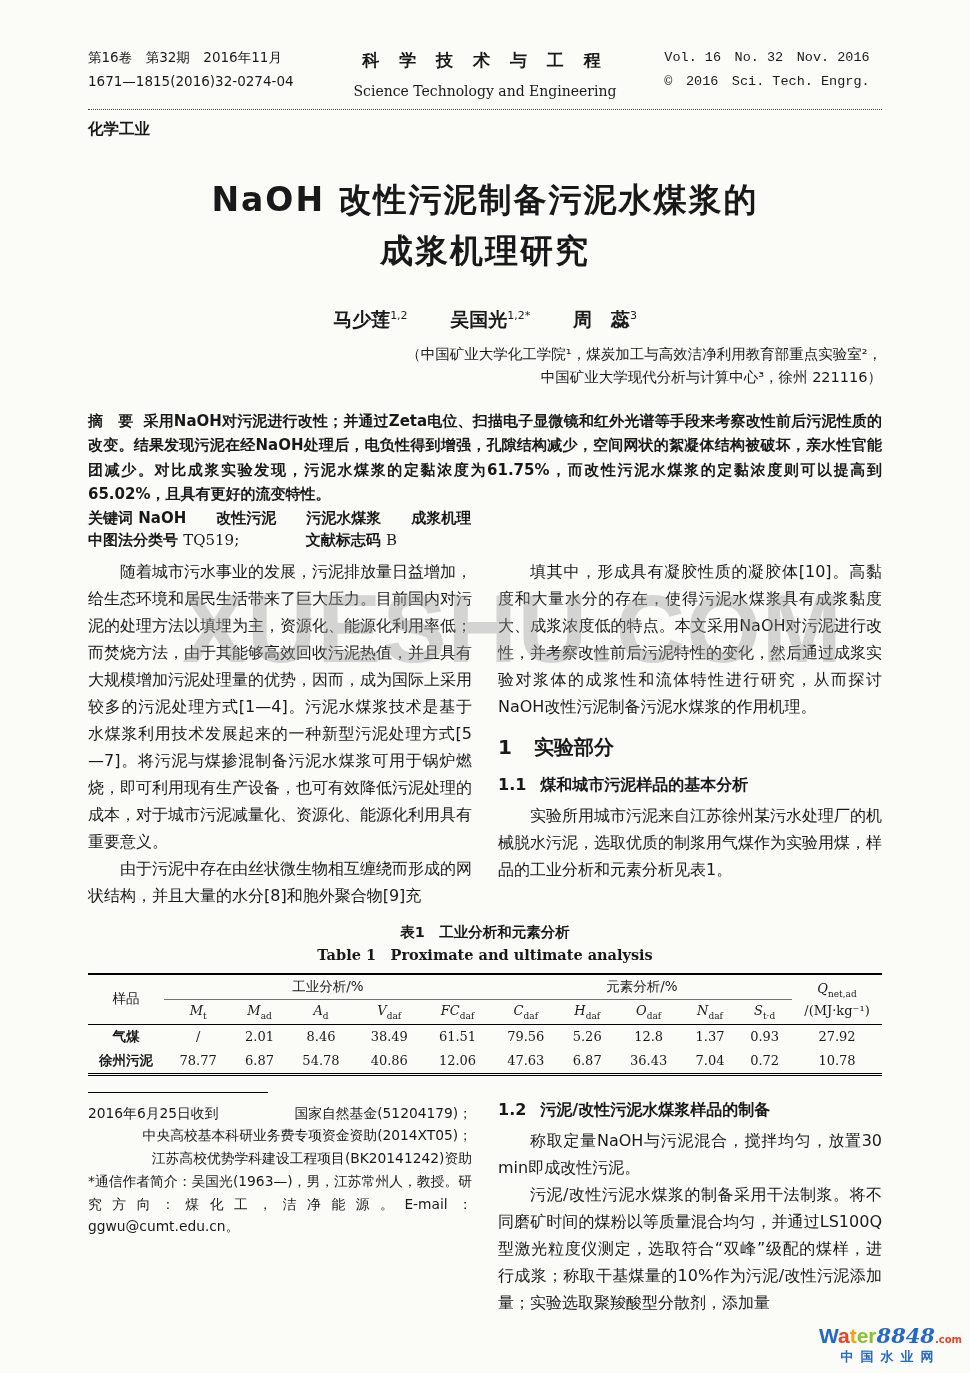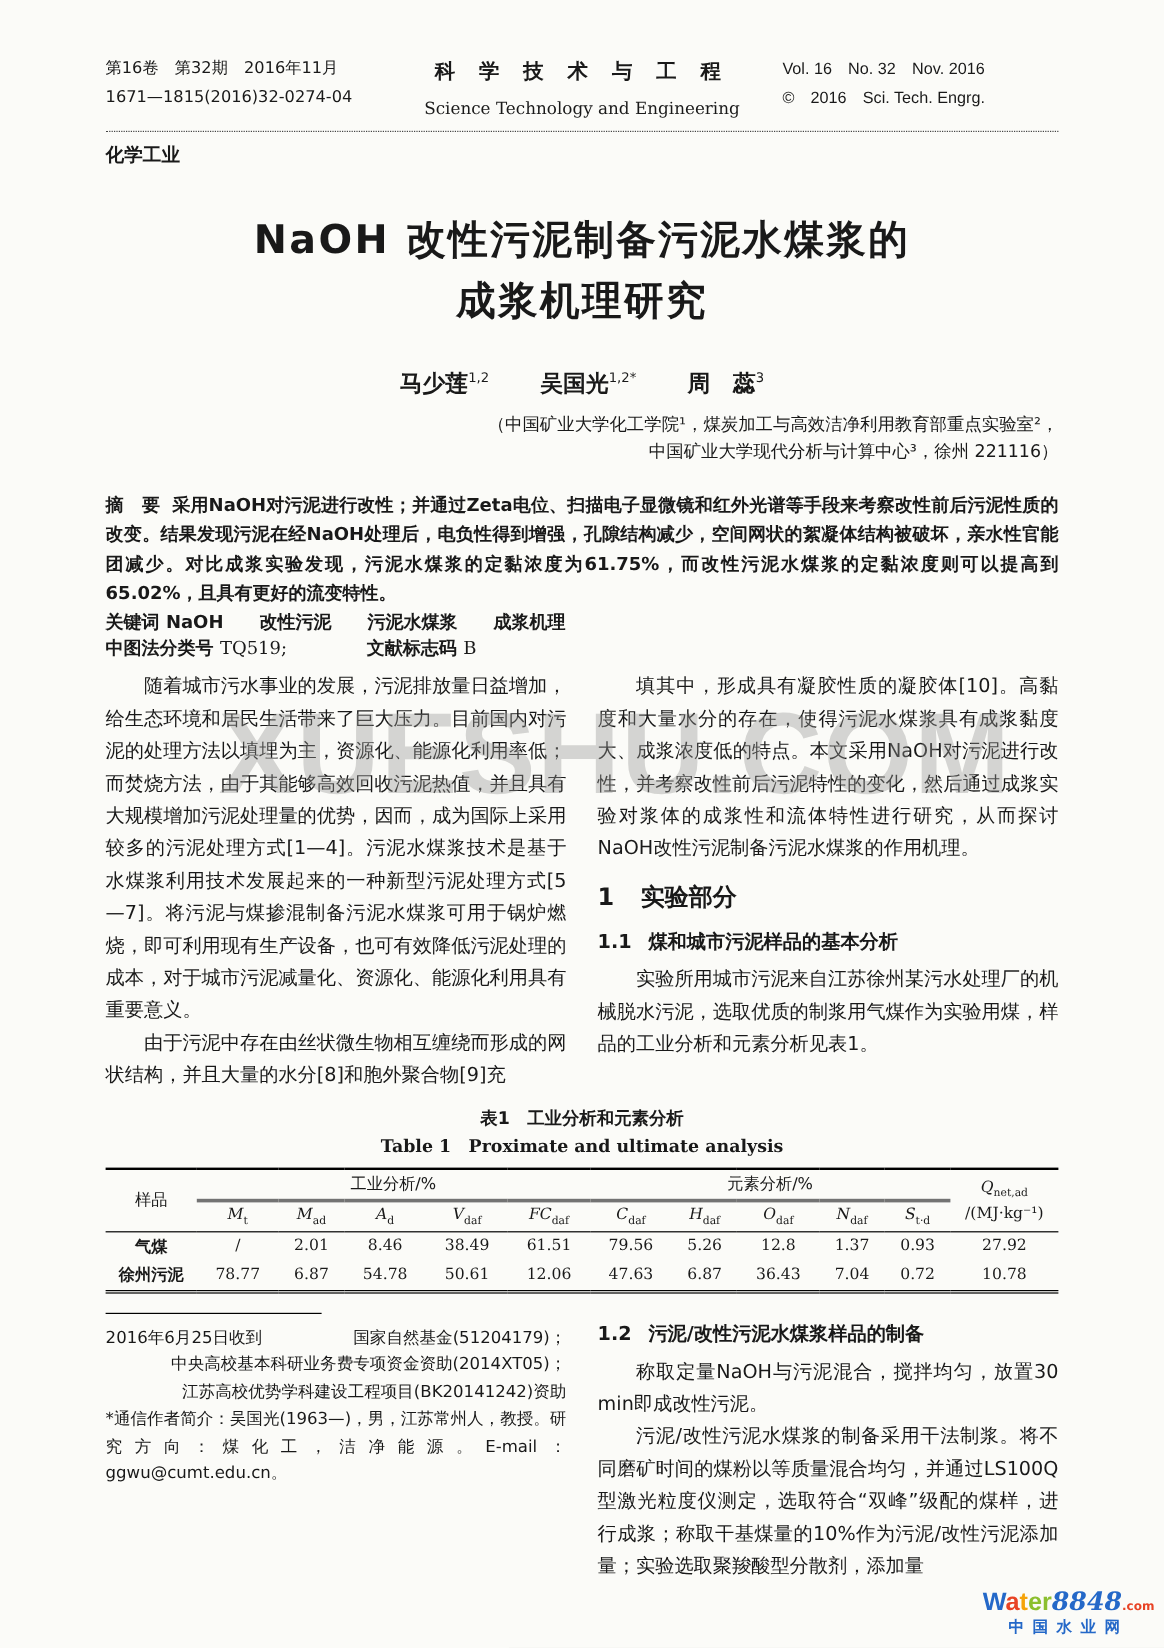--- a/index.html
+++ b/index.html
@@ -6,21 +6,21 @@
   body{background:#e9e9e6;font-family:"DejaVu Sans","Liberation Sans",sans-serif;}
   .page{position:relative;width:970px;height:1373px;margin:0 auto;background:#fbfbf8;color:#191919;overflow:hidden;}
   .content{margin:0 88px;width:794px;}
 
   
   .journal-header{display:flex;justify-content:space-between;align-items:flex-start;padding-top:46px;font-size:13.5px;line-height:1.75;}
   .jh-left{width:230px;}
   .jh-center{text-align:center;}
   .jh-center .zh{font-weight:bold;font-size:17px;letter-spacing:7px;}
   .jh-center .en{font-family:"DejaVu Serif","Liberation Serif",serif;font-size:14px;margin-top:3px;}
-  .jh-right{width:230px;text-align:left;font-family:Liberation Sans, sans-serif;}
+  .jh-right{width:230px;text-align:center;font-family:Liberation Mono, monospace;}
   .header-rule{border-bottom:1px dotted #444;margin-top:6px;}
   .category{font-weight:bold;font-size:15.5px;margin-top:9px;}
 
   
   .paper-title{margin-top:34px;text-align:center;font-weight:bold;font-size:33px;line-height:1.55;letter-spacing:2px;}
   .authors{margin-top:30px;text-align:center;font-size:19px;font-weight:bold;}
   .authors .author{margin:0 18px;}
   .authors sup{font-size:11px;font-weight:normal;}
   .affiliation{margin-top:10px;text-align:right;font-size:14.5px;line-height:1.6;}
 
@@ -40,21 +40,21 @@
   .sec-h1 .num{margin-right:22px;}
   .sec-h2{font-size:16px;font-weight:bold;margin:4px 0 4px 0;text-indent:0 !important;}
   .sec-h2 .num{margin-right:14px;}
 
   
   .table-block{margin-top:14px;}
   .tb-caption-zh{text-align:center;font-weight:bold;font-size:14.5px;}
   .tb-caption-en{text-align:center;font-weight:bold;font-size:14.5px;font-family:"DejaVu Serif","Liberation Serif",serif;margin-top:4px;}
   table.data{width:100%;border-collapse:collapse;margin-top:8px;border-top:2px solid #000;border-bottom:3px double #000;font-size:13px;}
   table.data th,table.data td{padding:3px 2px;text-align:center;font-weight:normal;}
-  th.group{border-bottom:3px solid #737373;font-weight:bold;font-size:13.5px;}
+  th.group{border-bottom:1px solid #737373;font-weight:bold;font-size:13.5px;}
   th.c-sample{font-weight:bold;font-size:13.5px;border-bottom:1px solid #000;width:72px;}
   th.c-q{border-bottom:1px solid #000;font-family:"DejaVu Serif","Liberation Serif",serif;width:86px;line-height:1.5;}
   #sub-cols th{border-bottom:1px solid #000;font-family:"DejaVu Serif","Liberation Serif",serif;margin-top:48px;}
   #sub-cols i{font-family:"DejaVu Serif","Liberation Serif",serif;}
   table.data sub{font-size:9px;}
   tbody th.rowname{font-weight:bold;font-size:13.5px;}
   tbody td{font-family:"DejaVu Serif","Liberation Serif",serif;}
 
   
   .bottom{display:flex;gap:26px;margin-top:16px;}
@@ -187,21 +187,21 @@
               <td>12.8</td>
               <td>1.37</td>
               <td>0.93</td>
               <td>27.92</td>
             </tr>
             <tr>
               <th class="rowname">徐州污泥</th>
               <td>78.77</td>
               <td>6.87</td>
               <td>54.78</td>
-              <td>50.61</td>
+              <td>40.86</td>
               <td>12.06</td>
               <td>47.63</td>
               <td>6.87</td>
               <td>36.43</td>
               <td>7.04</td>
               <td>0.72</td>
               <td>10.78</td>
             </tr>
           </tbody>
       </table>

